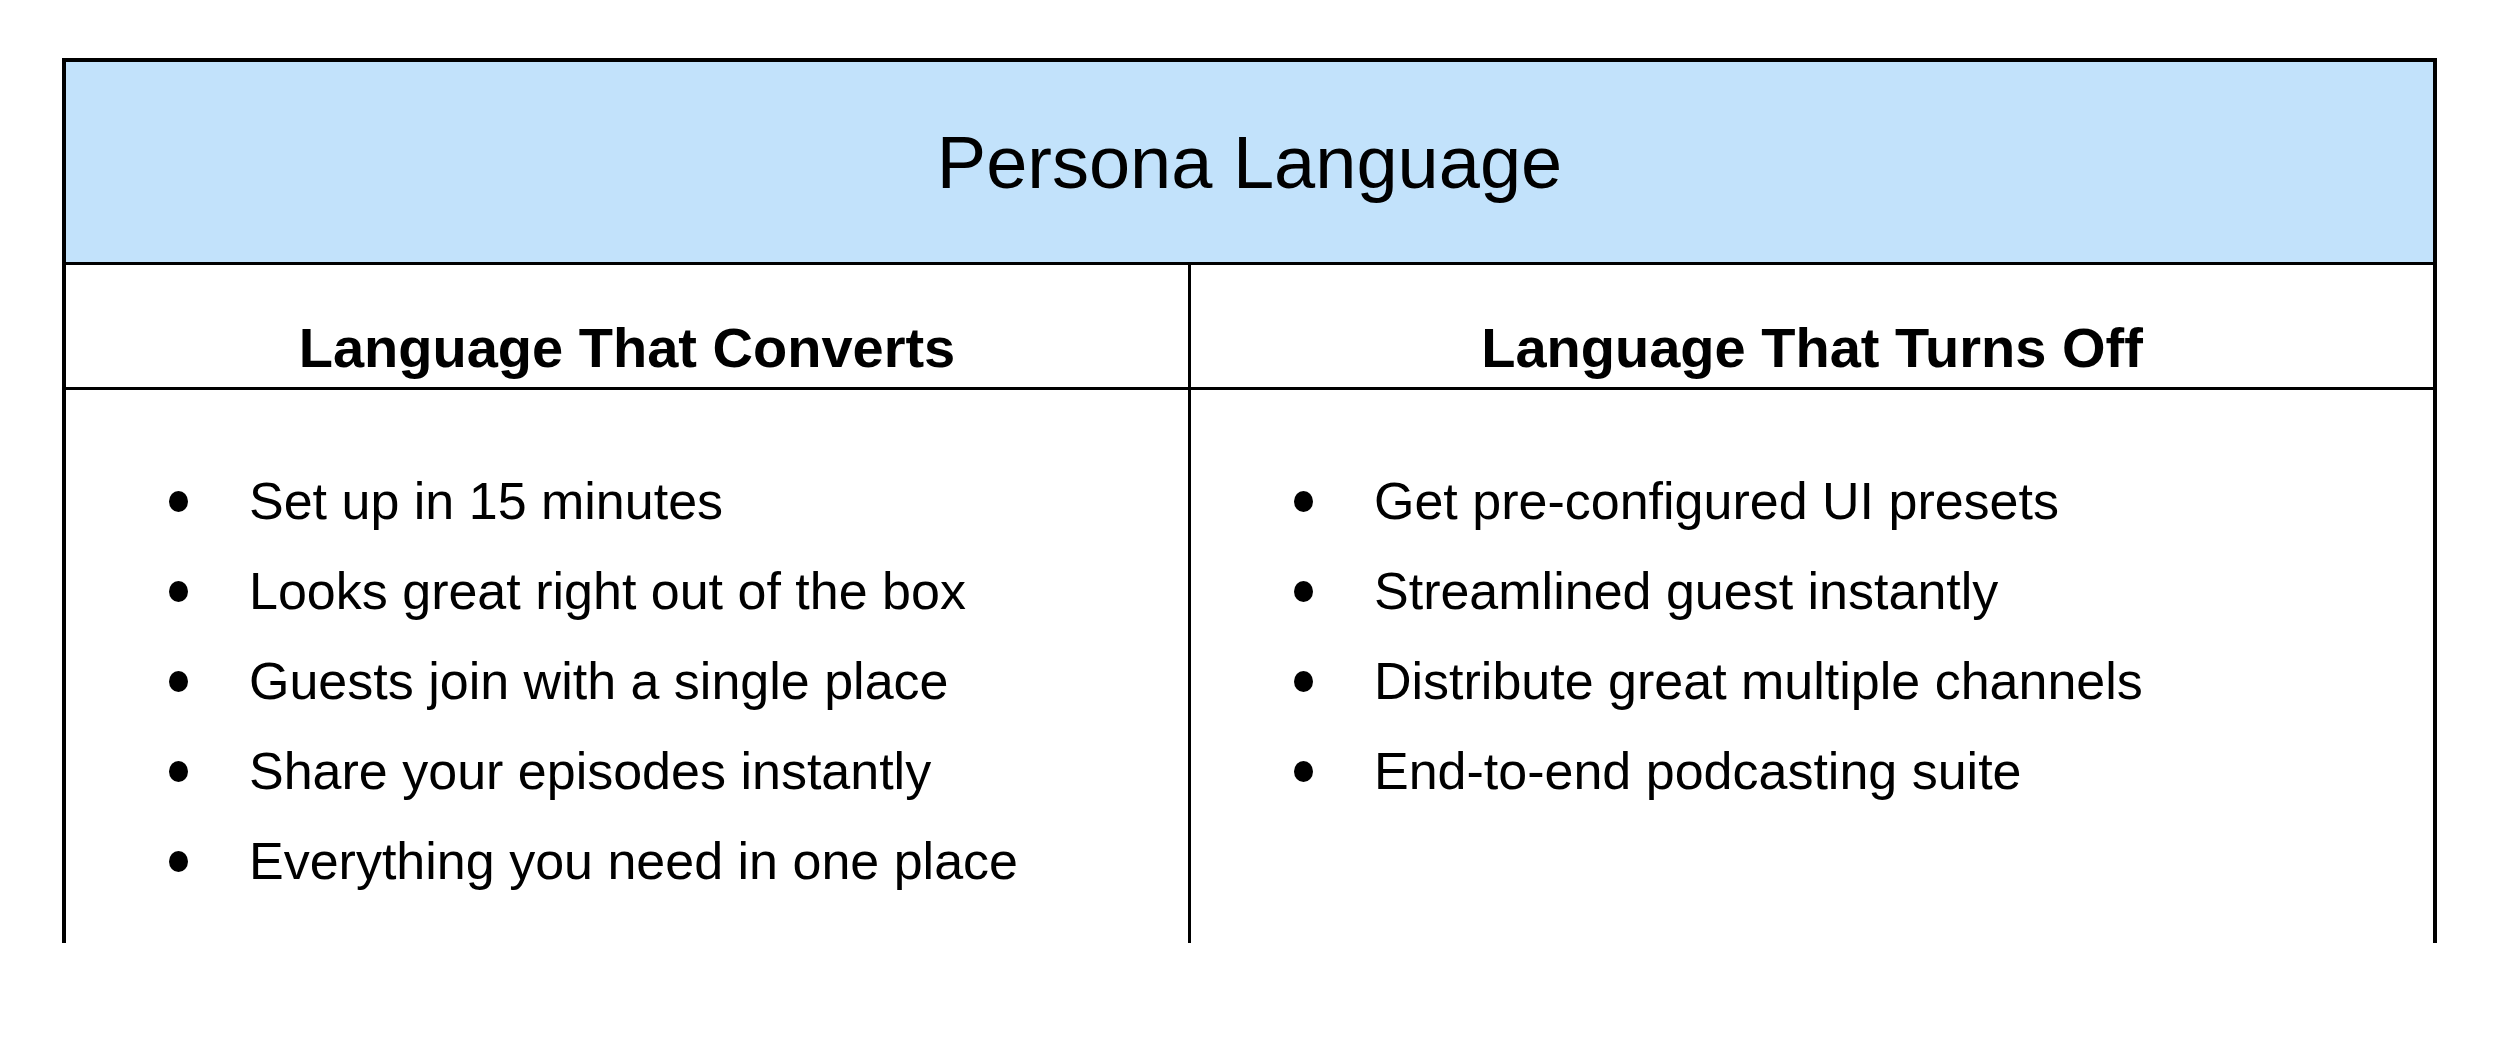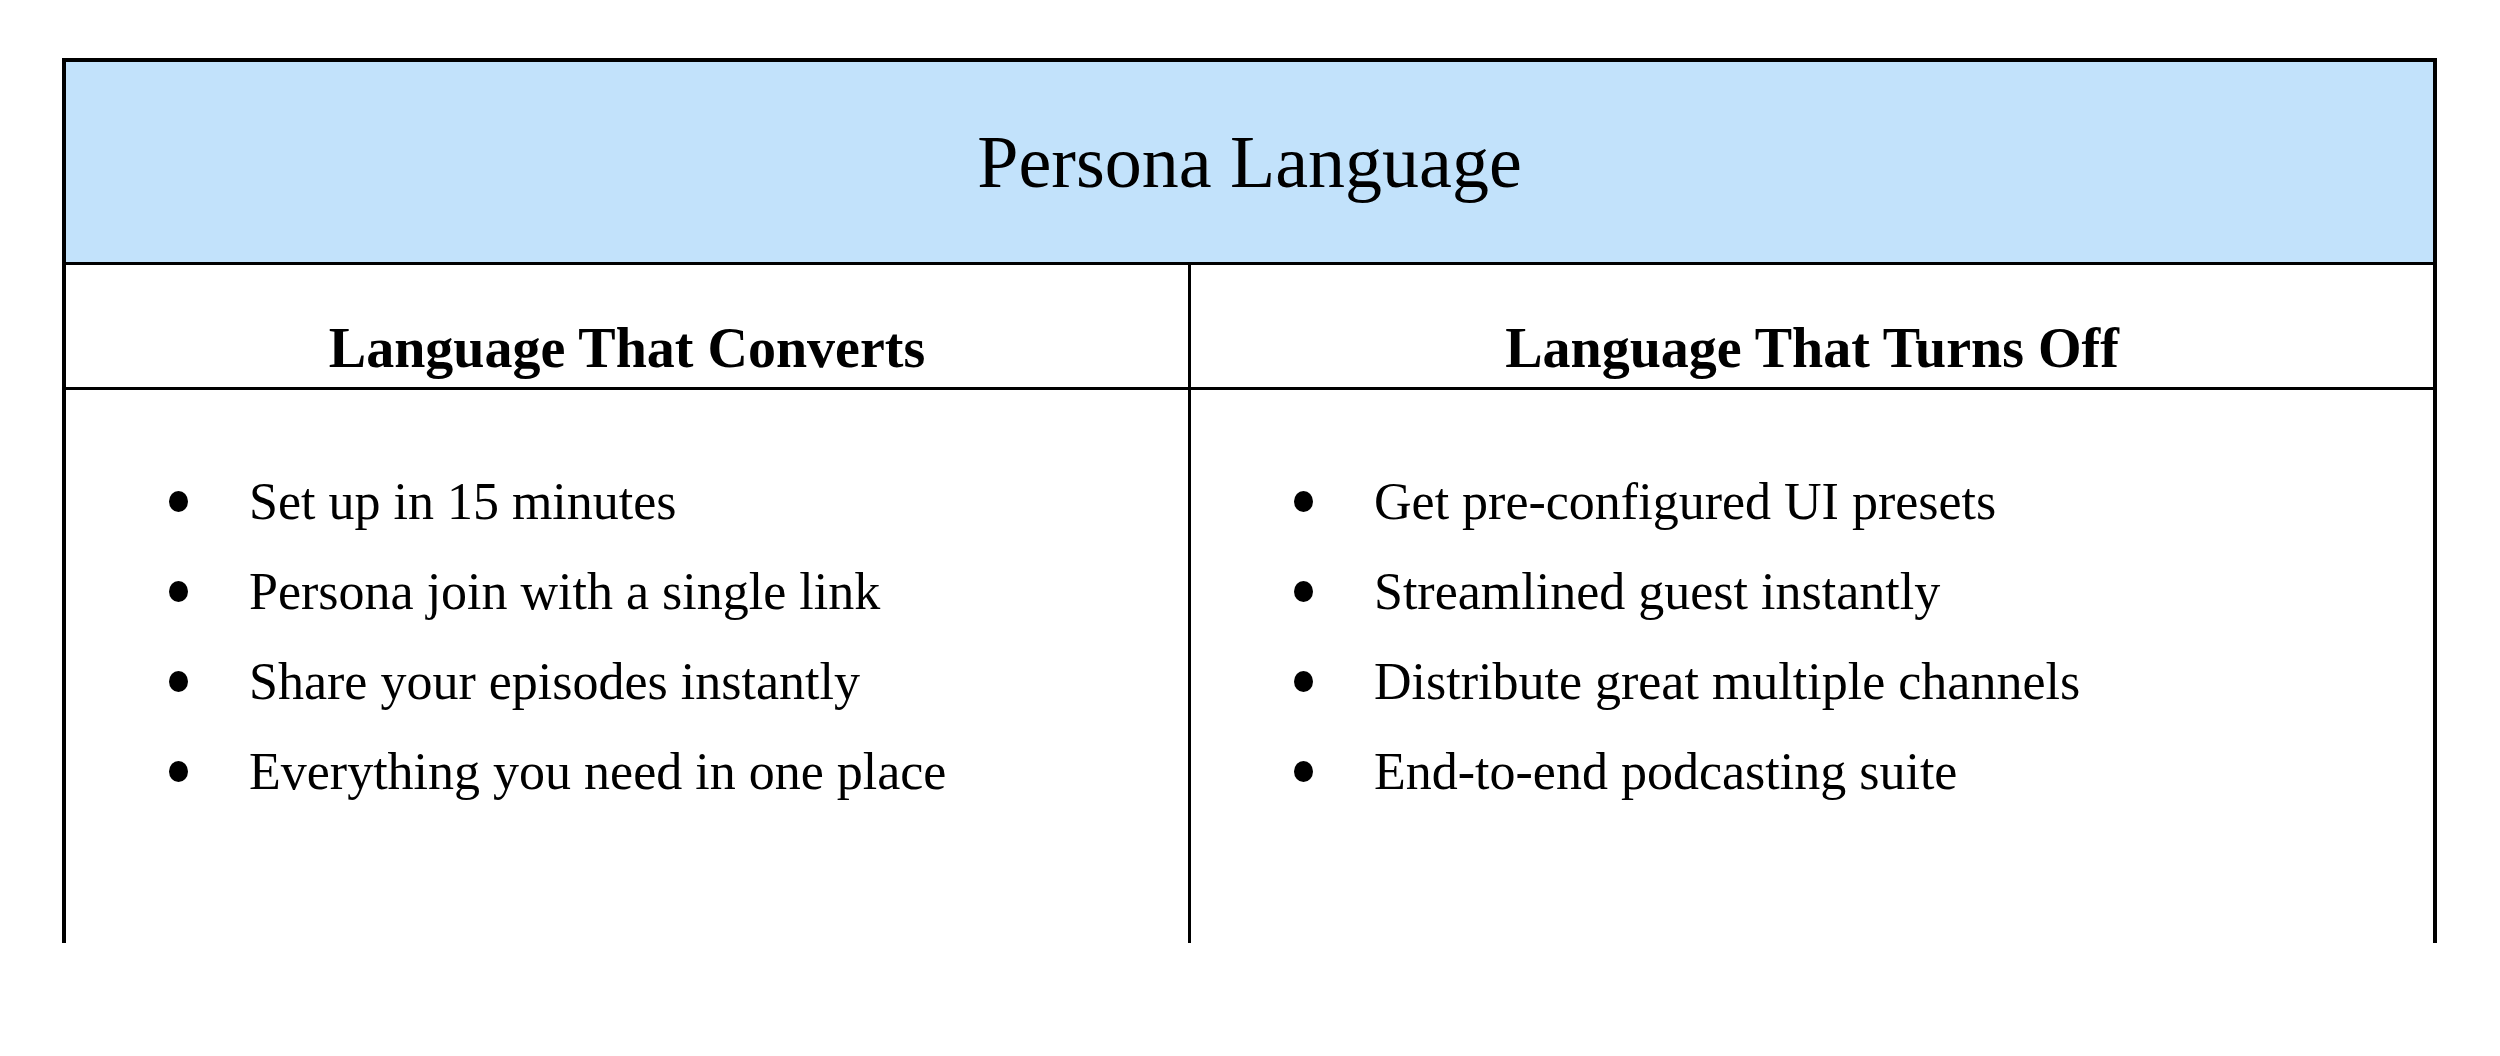--- a/index.html
+++ b/index.html
@@ -5,21 +5,21 @@
   html, body {
     margin: 0;
     padding: 0;
     background: #ffffff;
   }
   .stage {
     position: relative;
     width: 2500px;
     height: 943px;
     background: #ffffff;
-    font-family: Liberation Serif, serif;
+    font-family: Liberation Sans, sans-serif;
     color: #000000;
     overflow: hidden;
   }
   .persona-table {
     position: absolute;
     left: 62px;
     top: 58px;
     width: 2375px;
     height: 941px;
     box-sizing: border-box;
@@ -118,21 +118,25 @@
     </div>
 
     <div class="body-cell left">
       <ul class="bullet-list">
         <li>
           <span class="bullet-dot"></span>
           <span>Set up in 15 minutes</span>
         </li>
         <li>
           <span class="bullet-dot"></span>
-          <span>Persona join with a single link</span>
+          <span>Looks great right out of the box</span>
+        </li>
+        <li>
+          <span class="bullet-dot"></span>
+          <span>Guests join with a single place</span>
         </li>
         <li>
           <span class="bullet-dot"></span>
           <span>Share your episodes instantly</span>
         </li>
         <li>
           <span class="bullet-dot"></span>
           <span>Everything you need in one place</span>
         </li>
       </ul>

